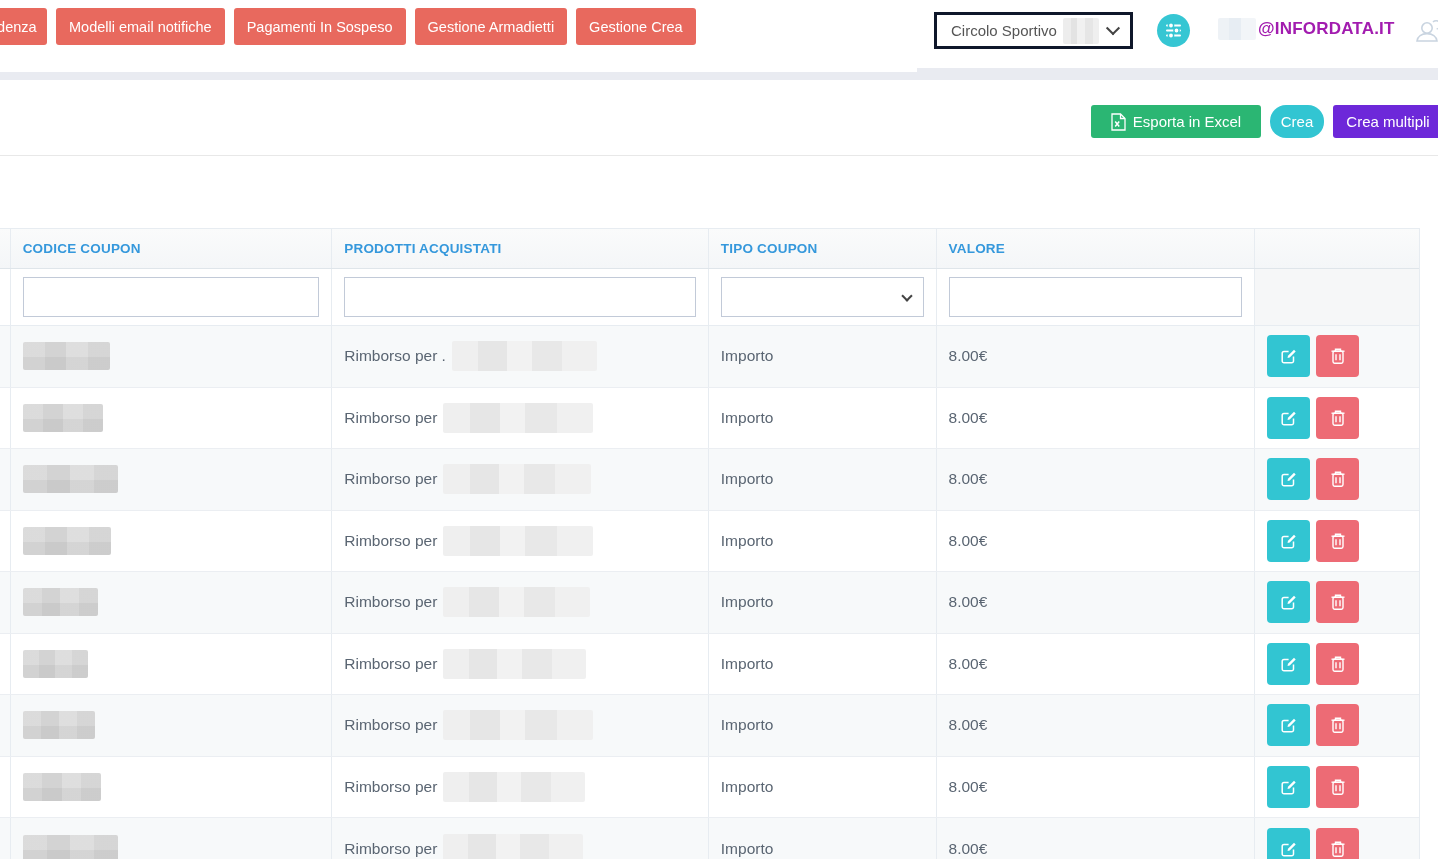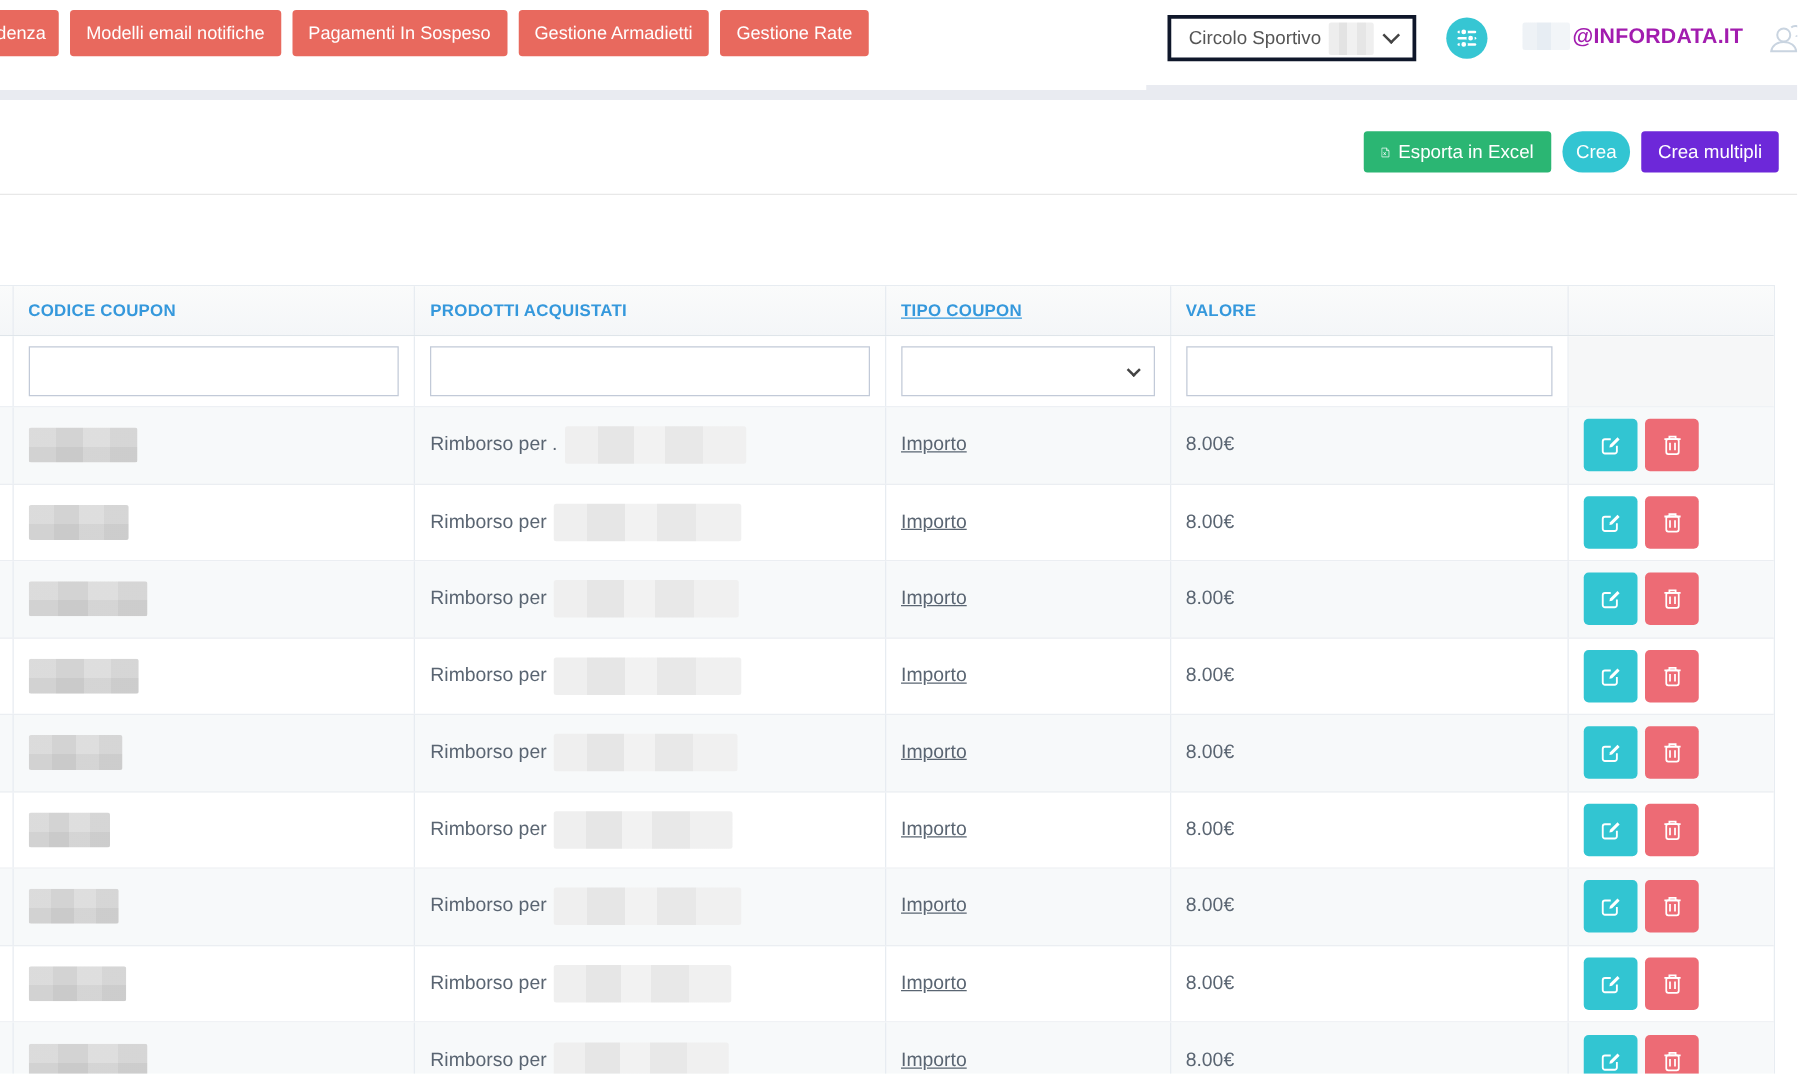--- a/index.html
+++ b/index.html
@@ -37,34 +37,34 @@
 
   
   .band { position:absolute; left:0; top:68px; width:1438px; height:12px; background:#e9ebf1; }
   .band-left-white { position:absolute; left:0; top:68px; width:917px; height:4px; background:#fff; }
 
   
   .page-actions { position:absolute; top:105px; left:1091px; display:flex; gap:9px; }
   .btn { border:none; border-radius:3px; color:#fff; font-family:"Liberation Sans", sans-serif;
          font-size:15px; height:33px; display:flex; align-items:center; justify-content:center;
          cursor:pointer; padding:0 14px; white-space:nowrap; }
-  .btn-excel { background:#2bb673; width:150px; gap:7px; }
+  .btn-excel { background:#2bb673; width:170px; gap:7px; }
   .btn-crea { background:#32c5d2; width:54px;border-radius:16px; }
   .btn-crea-multi { background:#6d28d9; width:110px; }
 
   .hr-divider { position:absolute; left:0; top:155px; width:1438px; height:1px; background:#e8e8e8; }
 
   
   .table { position:absolute; left:-300px; top:228px; width:1720px;
            border:1px solid #e7ecf1; background:#fff; }
   .tr { display:flex; width:100%; }
   .td, .th { border-right:1px solid #e7ecf1; padding:0 12px; display:flex; align-items:center; }
   .td:last-child, .th:last-child { border-right:none; }
   .c0 { width:310px; } .c1 { width:322px; } .c2 { width:377px; }
-  .c3 { width:228px;text-decoration:underline; } .c4 { width:319px; } .c5 { width:164px; }
+  .c3 { width:228px; } .c4 { width:319px; } .c5 { width:164px; }
 
   .thead { height:40px; background:linear-gradient(#fafbfb,#f4f6f8); border-bottom:1px solid #dfe5ea; }
   .th { font-size:13.5px; font-weight:bold; color:#3598dc; letter-spacing:.2px; }
 
   .tfilter { height:57px; border-bottom:1px solid #e7ecf1; background:#fff; }
   .filter-input { height:40px; border:1px solid #c2cad8; background:#fff; width:100%;
                   font-size:14px; padding:0 8px; font-family:"Liberation Sans", sans-serif; }
   .filter-select { position:relative; height:40px; border:1px solid #c2cad8; background:#fff;
                    width:100%; cursor:pointer; }
   .filter-select .chev { position:absolute; right:12px; top:14px; width:8px; height:8px;
@@ -89,21 +89,21 @@
 </head>
 <body>
 
 <div class="page">
 
   <div class="top-nav">
       <button class="nav-btn cut">ndenza</button>
       <button class="nav-btn">Modelli email notifiche</button>
       <button class="nav-btn">Pagamenti In Sospeso</button>
       <button class="nav-btn">Gestione Armadietti</button>
-      <button class="nav-btn">Gestione Rate</button>
+      <button class="nav-btn">Gestione Crea</button>
     </div>
 
   <div class="club-select">
     <span class="lbl">Circolo Sportivo</span>
     <span class="blur"></span>
     <span class="chev"></span>
   </div>
 
   <div class="quick-toggle">
     <svg width="19" height="19" viewBox="0 0 19 19">

